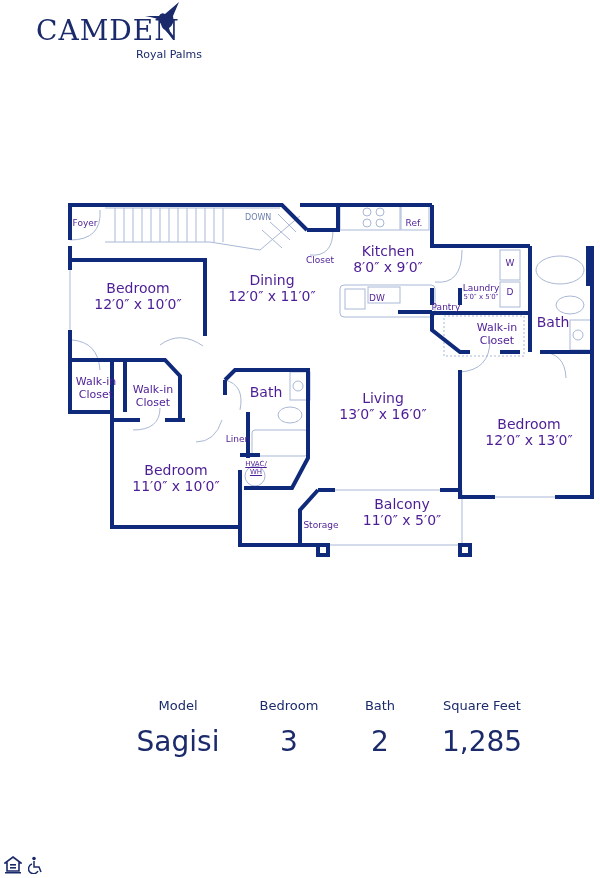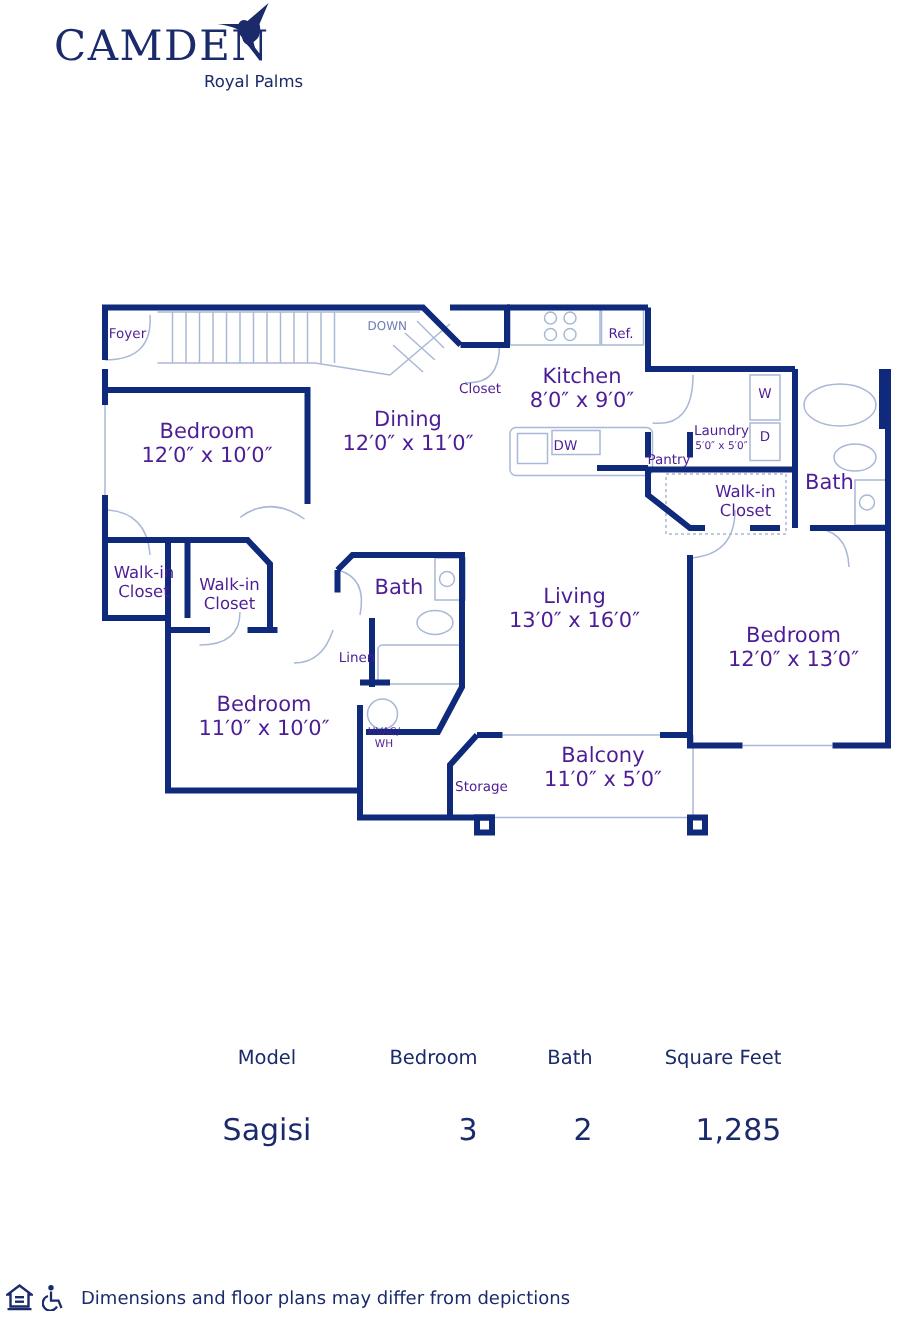--- a/index.html
+++ b/index.html
@@ -11,21 +11,21 @@
   .plan{position:absolute;left:0;top:0;width:600px;height:600px;}
   .rl{position:absolute;text-align:center;color:#4c1d95;white-space:nowrap;line-height:1.15;transform:translateX(-50%);}
   .rl .n{font-size:14px;}
   .rl .d{font-size:14px;}
   .rl.sm .n{font-size:11px;}
   .rl.xs .n{font-size:9px;}
   .rl.xs .d{font-size:7px;}
   .stats{position:absolute;top:698px;left:0;width:600px;}
   .col{position:absolute;transform:translateX(-50%);text-align:center;white-space:nowrap;}
   .col .h{font-size:13px;color:#1b2a6b;}
-  .col .v{font-size:20px;margin-top:28px;color:#1b2a6b;text-align:right;}
+  .col .v{font-size:28px;margin-top:12px;color:#1b2a6b;}
   .footer{position:absolute;left:4px;top:856px;display:flex;align-items:center;gap:6px;}
   .footer .txt{font-size:12px;color:#1b2a6b;margin-left:4px;}
 </style>
 </head>
 <body>
 
 <div class="logo">
   <div class="logo-word">CAMDEN</div>
   <svg class="logo-bird" viewBox="0 0 40 40">
     <path d="M2 14 L16 14 Q18 10 22 12 L36 0 L30 14 Q32 22 26 26 L28 34 L22 28 Q18 26 18 20 Q16 16 2 14 Z" fill="#1b2a6b"></path>
@@ -202,21 +202,21 @@
   </div>
 <div class="rl sm" style="left:153px;top:384px;white-space:normal;width:46px;">
     <div class="n">Walk-in Closet</div>
   </div>
 <div class="rl" style="left:266px;top:384px;">
     <div class="n">Bath</div>
   </div>
 <div class="rl xs" style="left:238px;top:434px;">
     <div class="n">Linen</div>
   </div>
-<div class="rl xs" style="left:256px;top:484px;white-space:normal;width:22px;">
+<div class="rl xs" style="left:256px;top:460px;white-space:normal;width:22px;text-decoration:underline;">
     <div class="d">HVAC/ WH</div>
   </div>
 <div class="rl" style="left:383px;top:390px;">
     <div class="n">Living</div>
     <div class="d">13′0″ x 16′0″</div>
   </div>
 <div class="rl" style="left:176px;top:462px;">
     <div class="n">Bedroom</div>
     <div class="d">11′0″ x 10′0″</div>
   </div>
@@ -256,14 +256,13 @@
     <path d="M9 1 L17 7 L15 7 L15 15 L3 15 L3 7 L1 7 Z" fill="none" stroke="#1b2a6b" stroke-width="1.6"></path>
     <rect x="6" y="8" width="6" height="1.6" fill="#1b2a6b"></rect>
     <rect x="6" y="11" width="6" height="1.6" fill="#1b2a6b"></rect>
     <rect x="1" y="16" width="16" height="1.5" fill="#1b2a6b"></rect>
   </svg>
   <svg width="16" height="18" viewBox="0 0 16 18">
     <circle cx="6" cy="2.5" r="1.8" fill="#1b2a6b"></circle>
     <path d="M6 5 L6 11 L11 11 L13 16" fill="none" stroke="#1b2a6b" stroke-width="1.5"></path>
     <path d="M4 8 A5 5 0 1 0 10 15" fill="none" stroke="#1b2a6b" stroke-width="1.5"></path>
   </svg>
-  <span class="txt">Dimensions and floor plans may differ from depictions</span>
 </div>
 
 </body></html>

